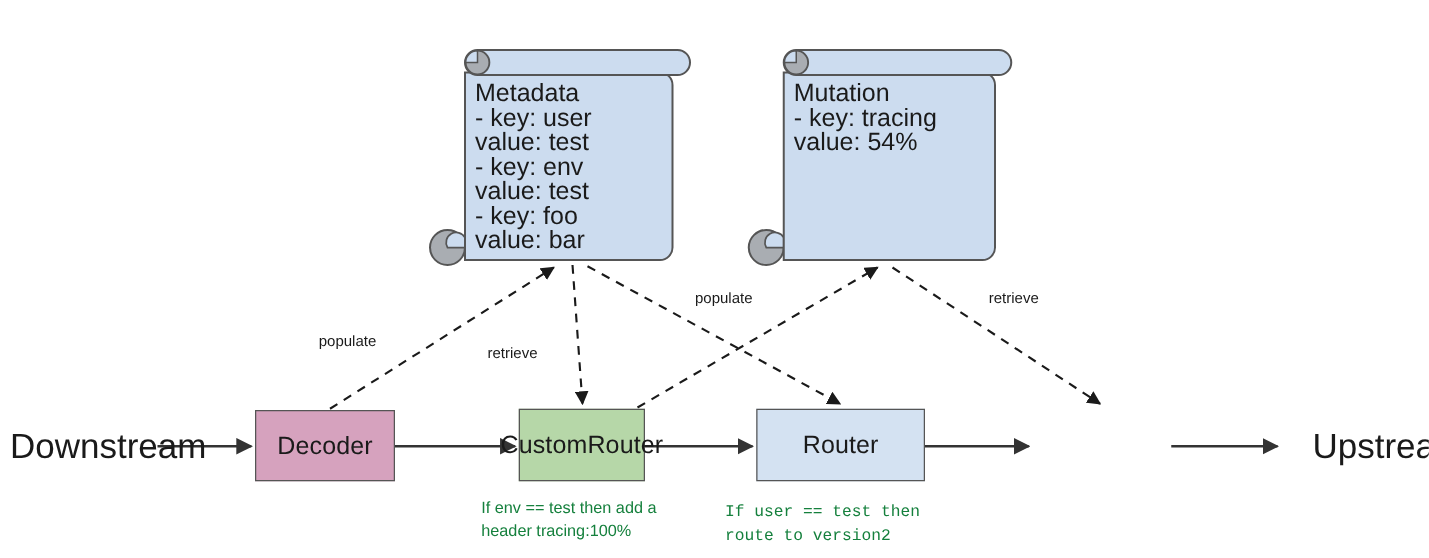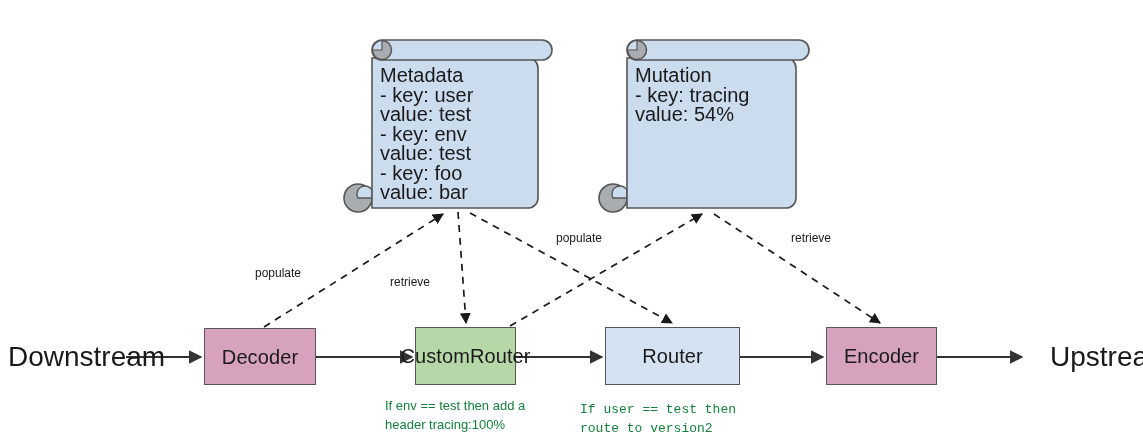--- a/index.html
+++ b/index.html
@@ -128,23 +128,20 @@
 
   <div class="node" style="left:415px;top:327px;width:101px;height:58px;background:#b6d7a8;flex-direction:row;">
     <span>Custom</span>
     <span>Router</span>
   </div>
 
   <div class="node" style="left:605px;top:327px;width:135px;height:58px;background:#d4e2f2;">
     <span>Router</span>
   </div>
 
-  <div class="node" style="left:826px;top:327px;width:111px;height:58px;background:#d6a2be;">
-    <span>Encoder</span>
-  </div>
 
   <div class="txt edgelabel" style="left:255px;top:263px;">populate</div>
 
   <div class="txt edgelabel" style="left:390px;top:272px;">retrieve</div>
 
   <div class="txt edgelabel" style="left:556px;top:228px;">populate</div>
 
   <div class="txt edgelabel" style="left:791px;top:228px;">retrieve</div>
 
   <div class="txt caption" style="left:385px;top:396px;">If env == test then add a

